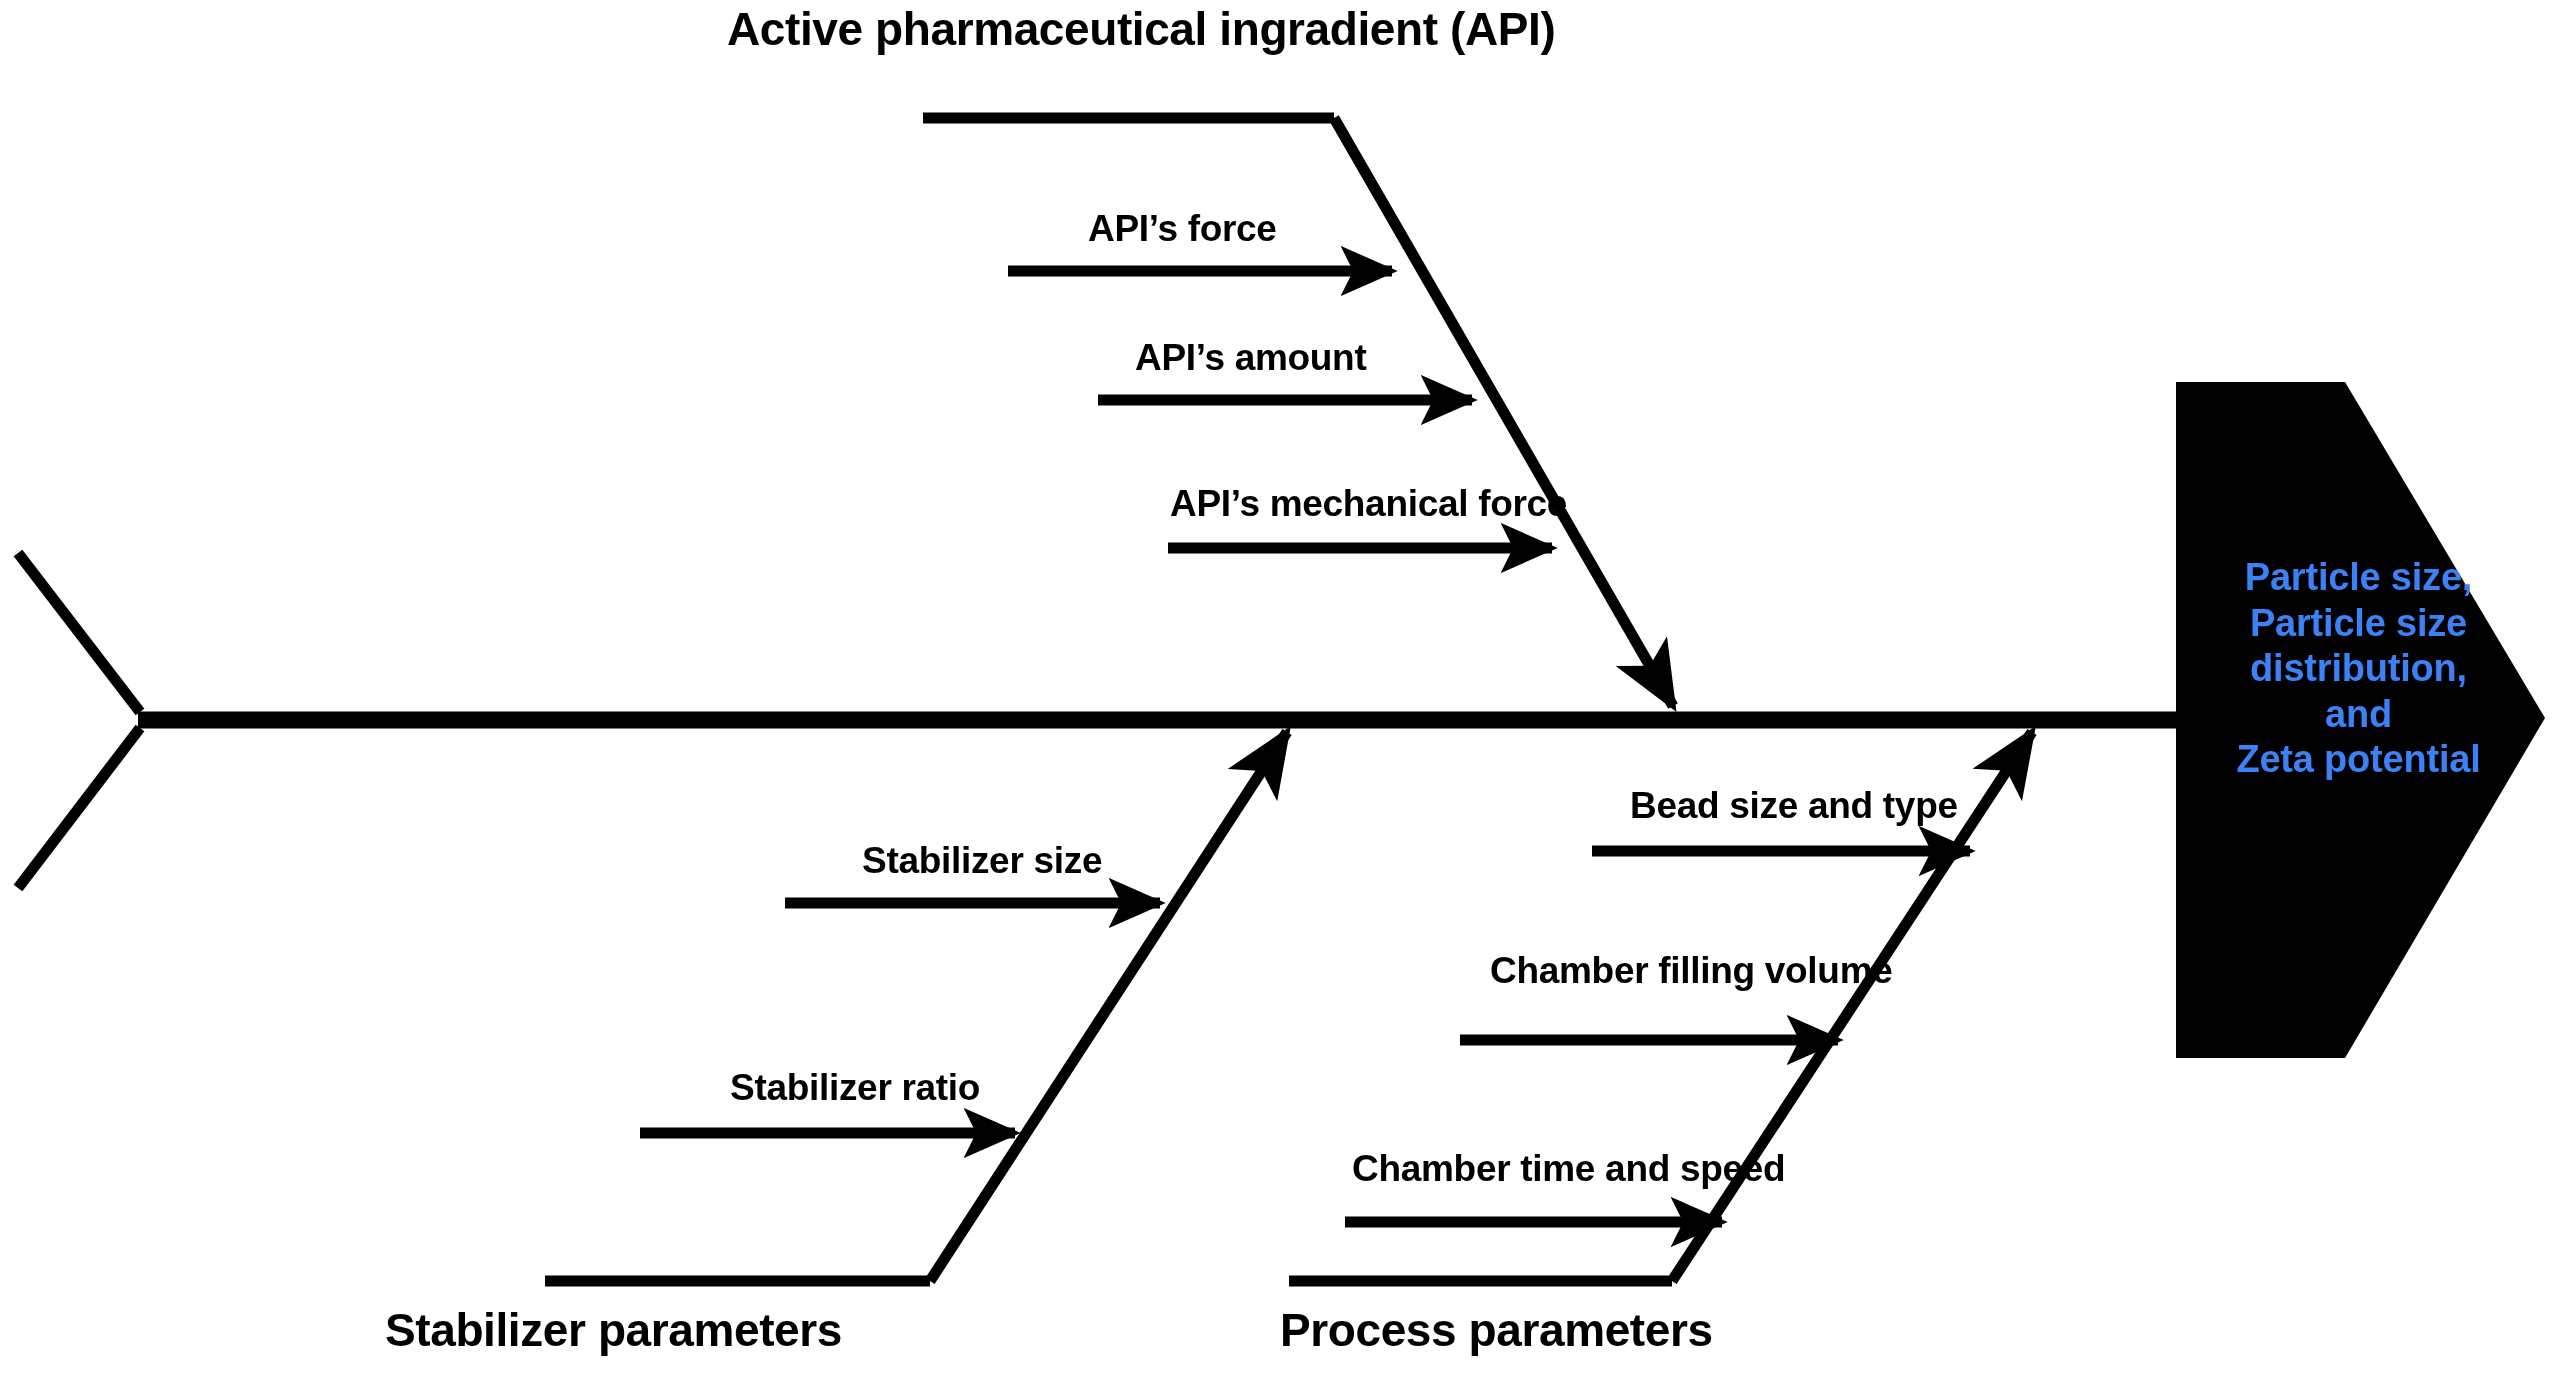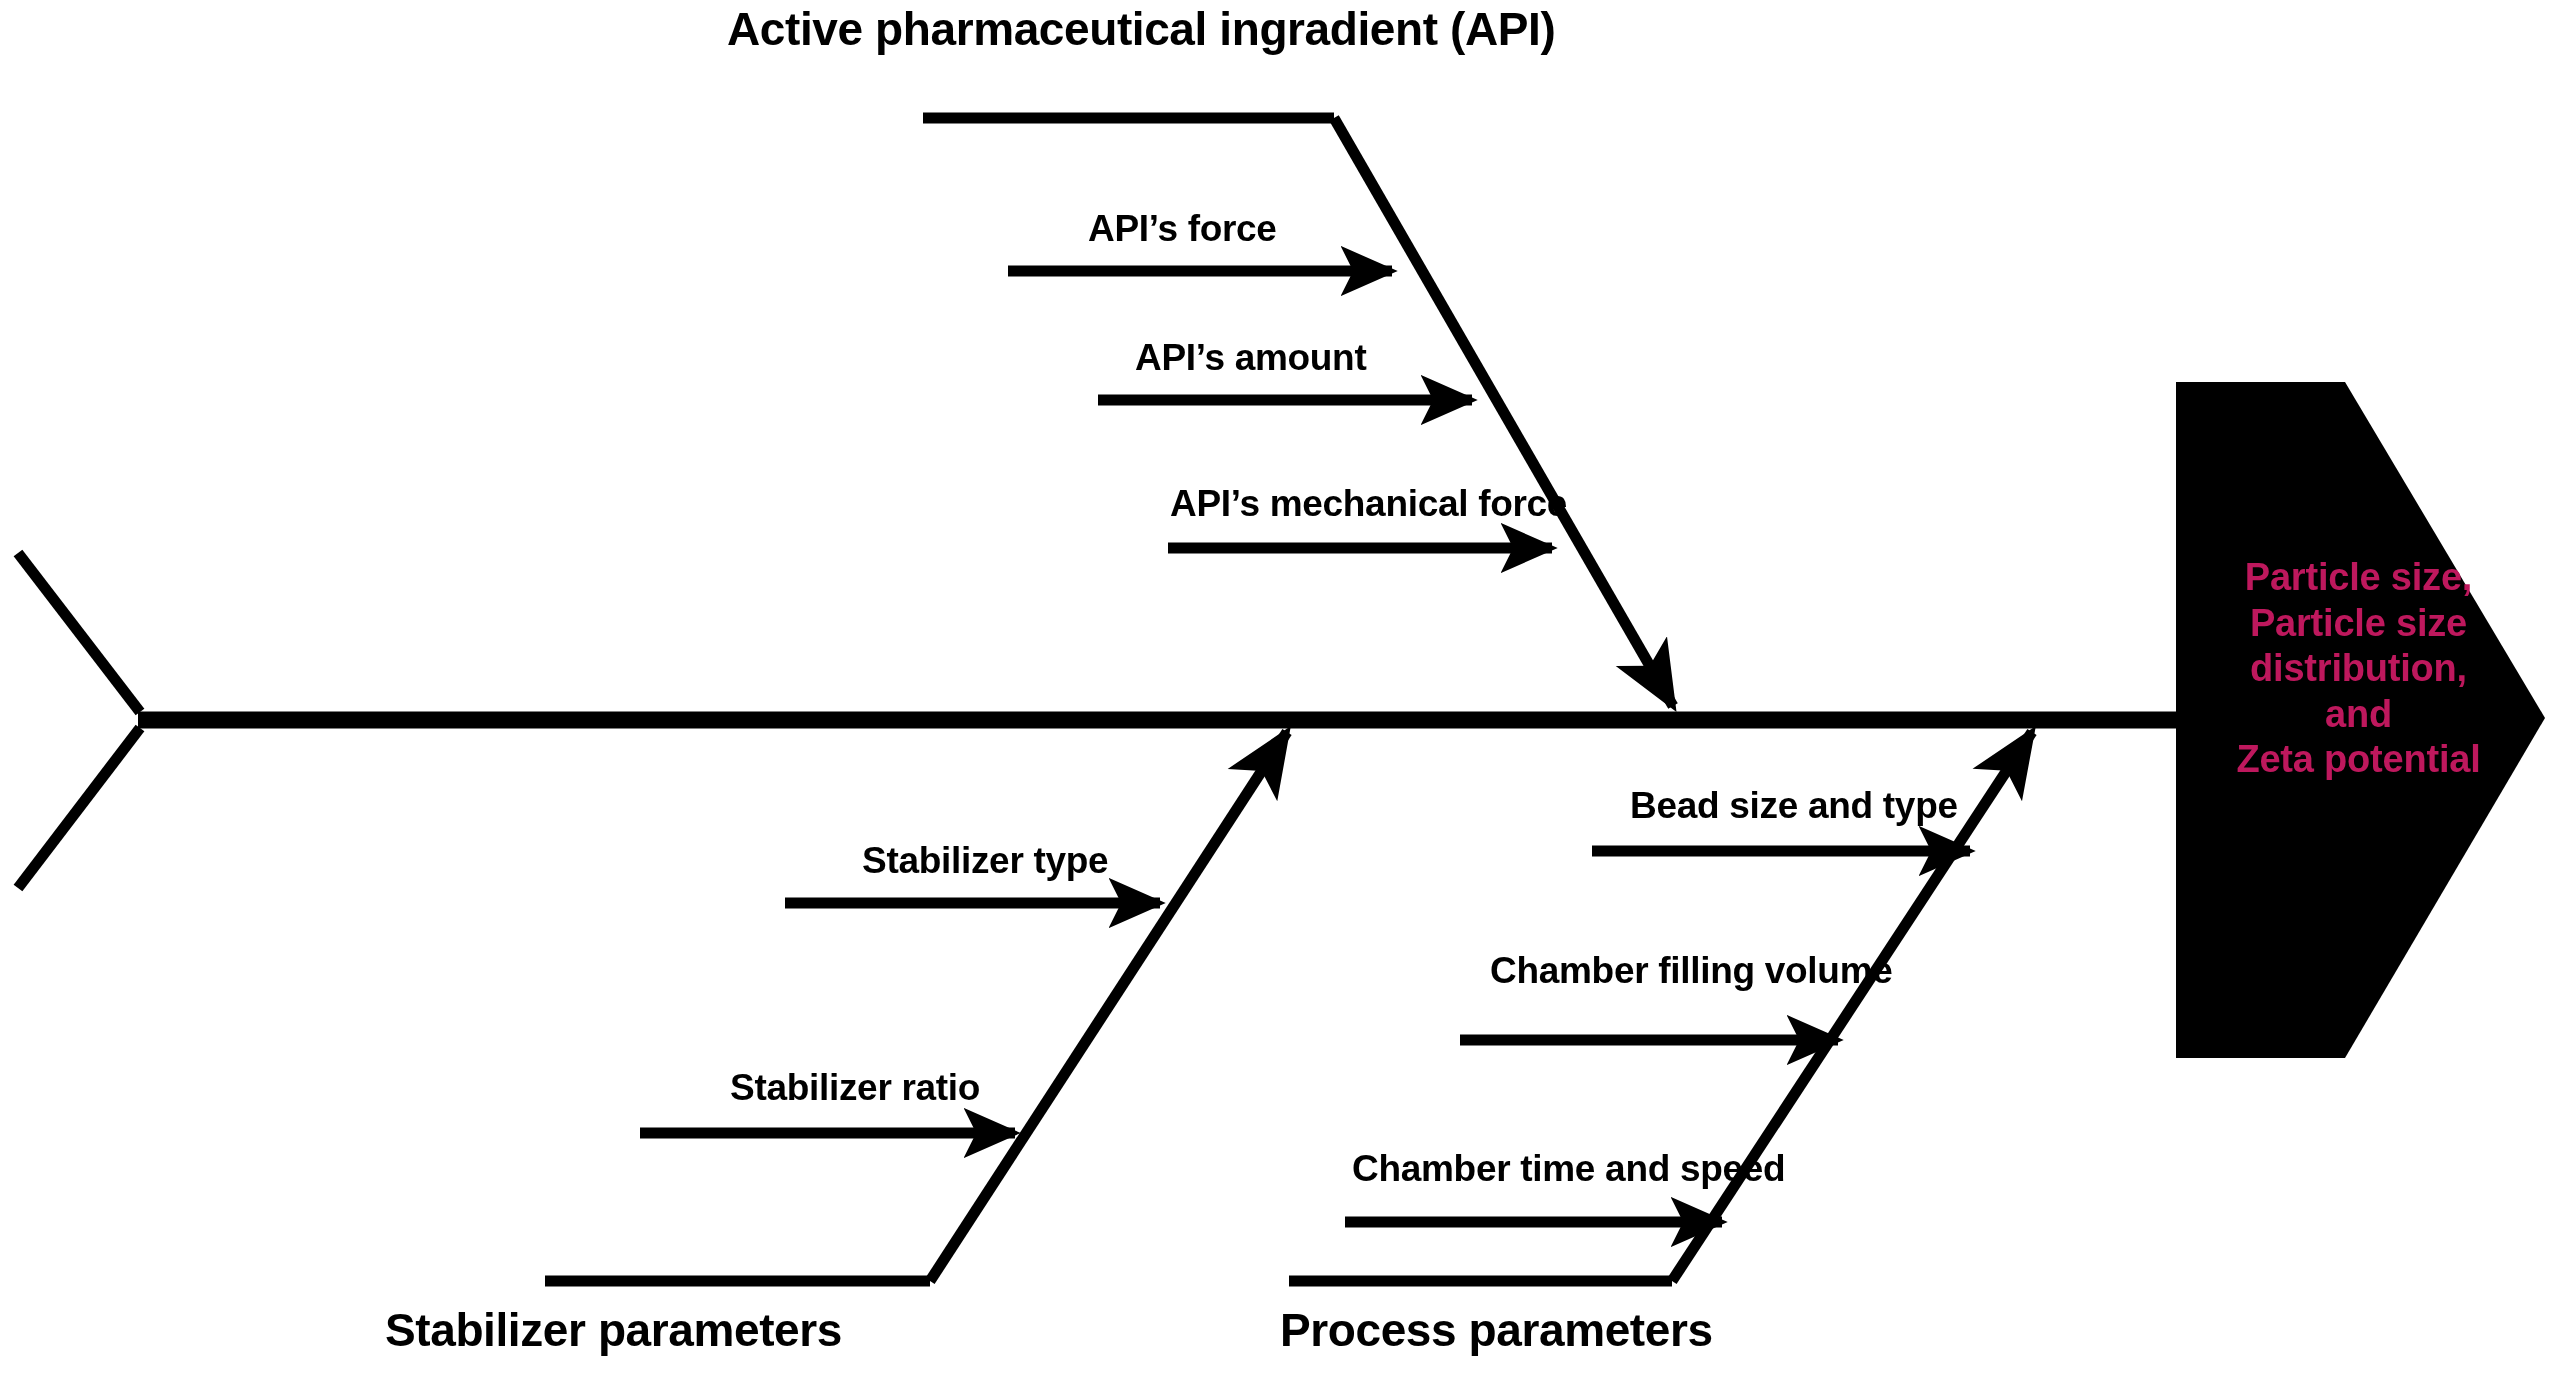--- a/index.html
+++ b/index.html
@@ -34,21 +34,21 @@
   .cat-title {
     font-size: 46px;
     letter-spacing: -0.4px;
   }
   .cause-label {
     font-size: 37px;
     letter-spacing: -0.3px;
   }
   .head-text {
     position: absolute;
-    color: #be185d;
+    color: #3b82f6;
     font-family: "Liberation Sans", sans-serif;
     font-weight: bold;
     font-size: 38px;
     line-height: 1.20;
     text-align: center;
     white-space: pre-line;
     letter-spacing: -0.2px;
   }
 </style>
 </head>
@@ -93,21 +93,21 @@
     <line x1="1460" y1="1040" x2="1838" y2="1040" stroke="#000000" stroke-width="11" marker-end="url(#arrowSmall)"></line>
     <line x1="1345" y1="1222" x2="1722" y2="1222" stroke="#000000" stroke-width="11" marker-end="url(#arrowSmall)"></line>
   </svg>
 
   <div class="diagram-text cat-title" style="left:727px; top:4px;">Active pharmaceutical ingradient (API)</div>
 
   <div class="diagram-text cause-label" style="left:1088px; top:208px;">API’s force</div>
   <div class="diagram-text cause-label" style="left:1135px; top:337px;">API’s amount</div>
   <div class="diagram-text cause-label" style="left:1170px; top:483px;">API’s mechanical force</div>
 
-  <div class="diagram-text cause-label" style="left:862px; top:840px;">Stabilizer type</div>
+  <div class="diagram-text cause-label" style="left:862px; top:840px;">Stabilizer size</div>
   <div class="diagram-text cause-label" style="left:730px; top:1067px;">Stabilizer ratio</div>
 
   <div class="diagram-text cat-title" style="left:385px; top:1305px;">Stabilizer parameters</div>
 
   <div class="diagram-text cause-label" style="left:1630px; top:785px;">Bead size and type</div>
   <div class="diagram-text cause-label" style="left:1490px; top:950px;">Chamber filling volume</div>
   <div class="diagram-text cause-label" style="left:1352px; top:1148px;">Chamber time and speed</div>
 
   <div class="diagram-text cat-title" style="left:1280px; top:1305px;">Process parameters</div>
 

